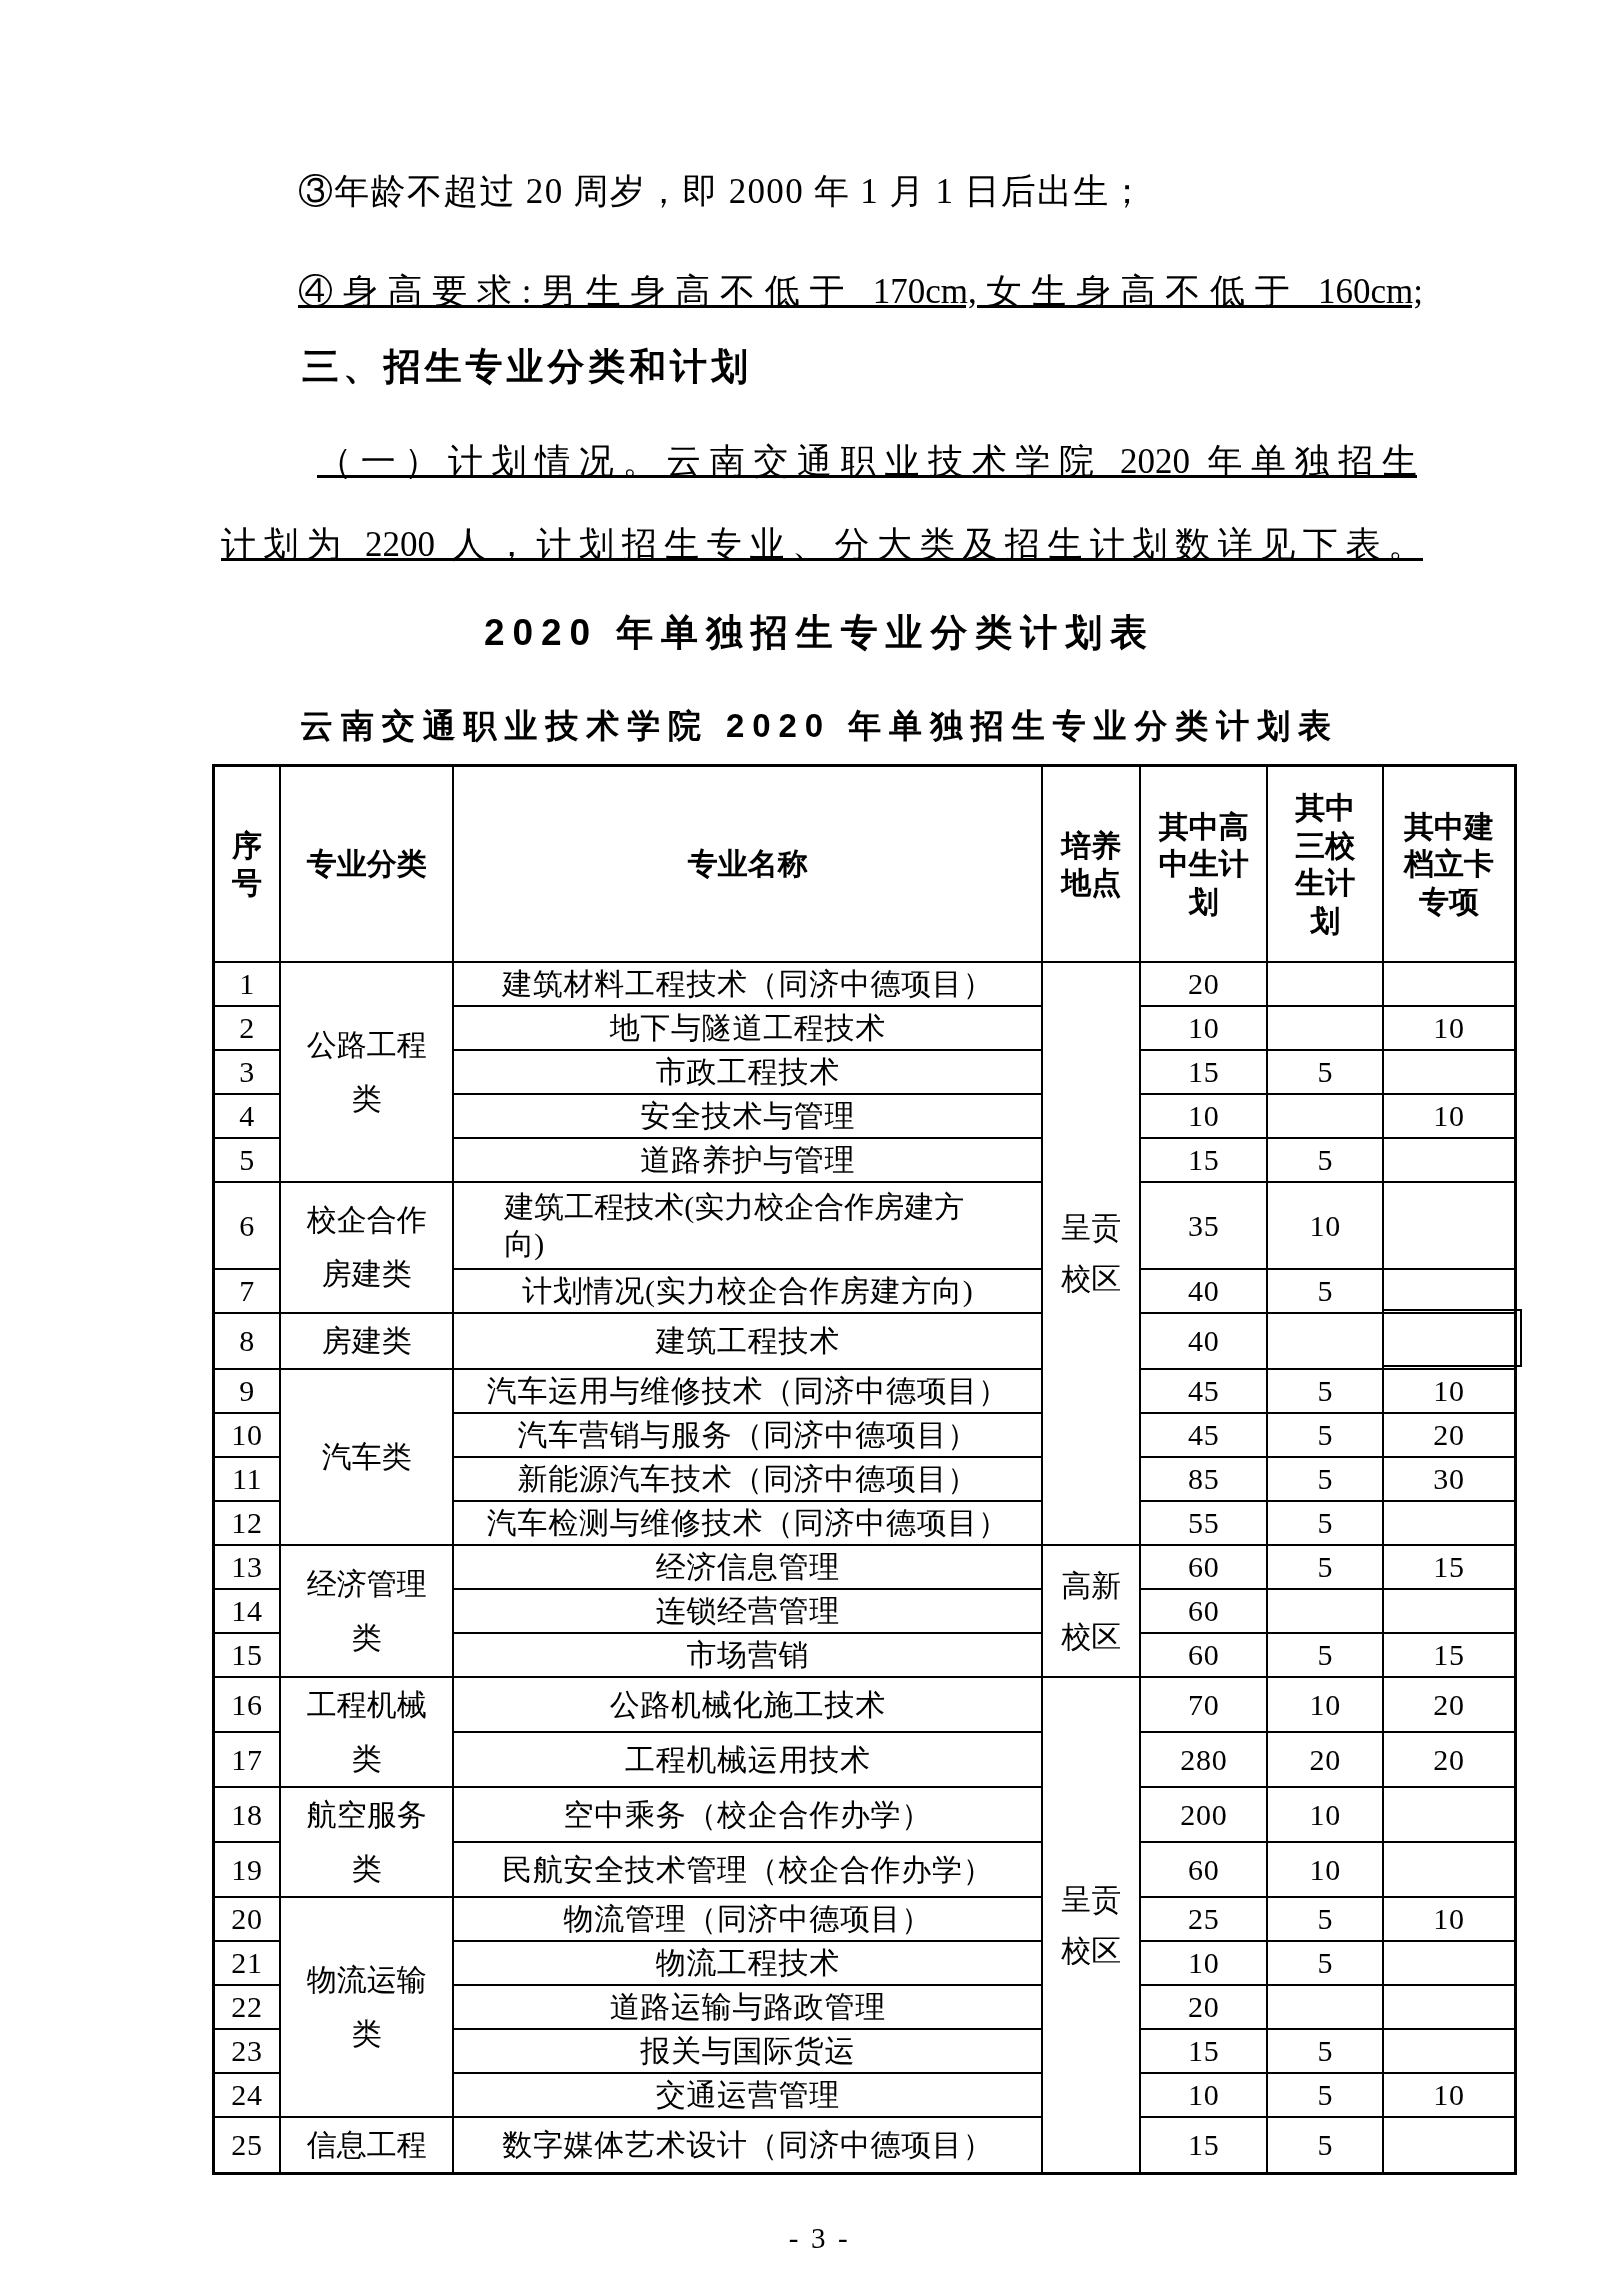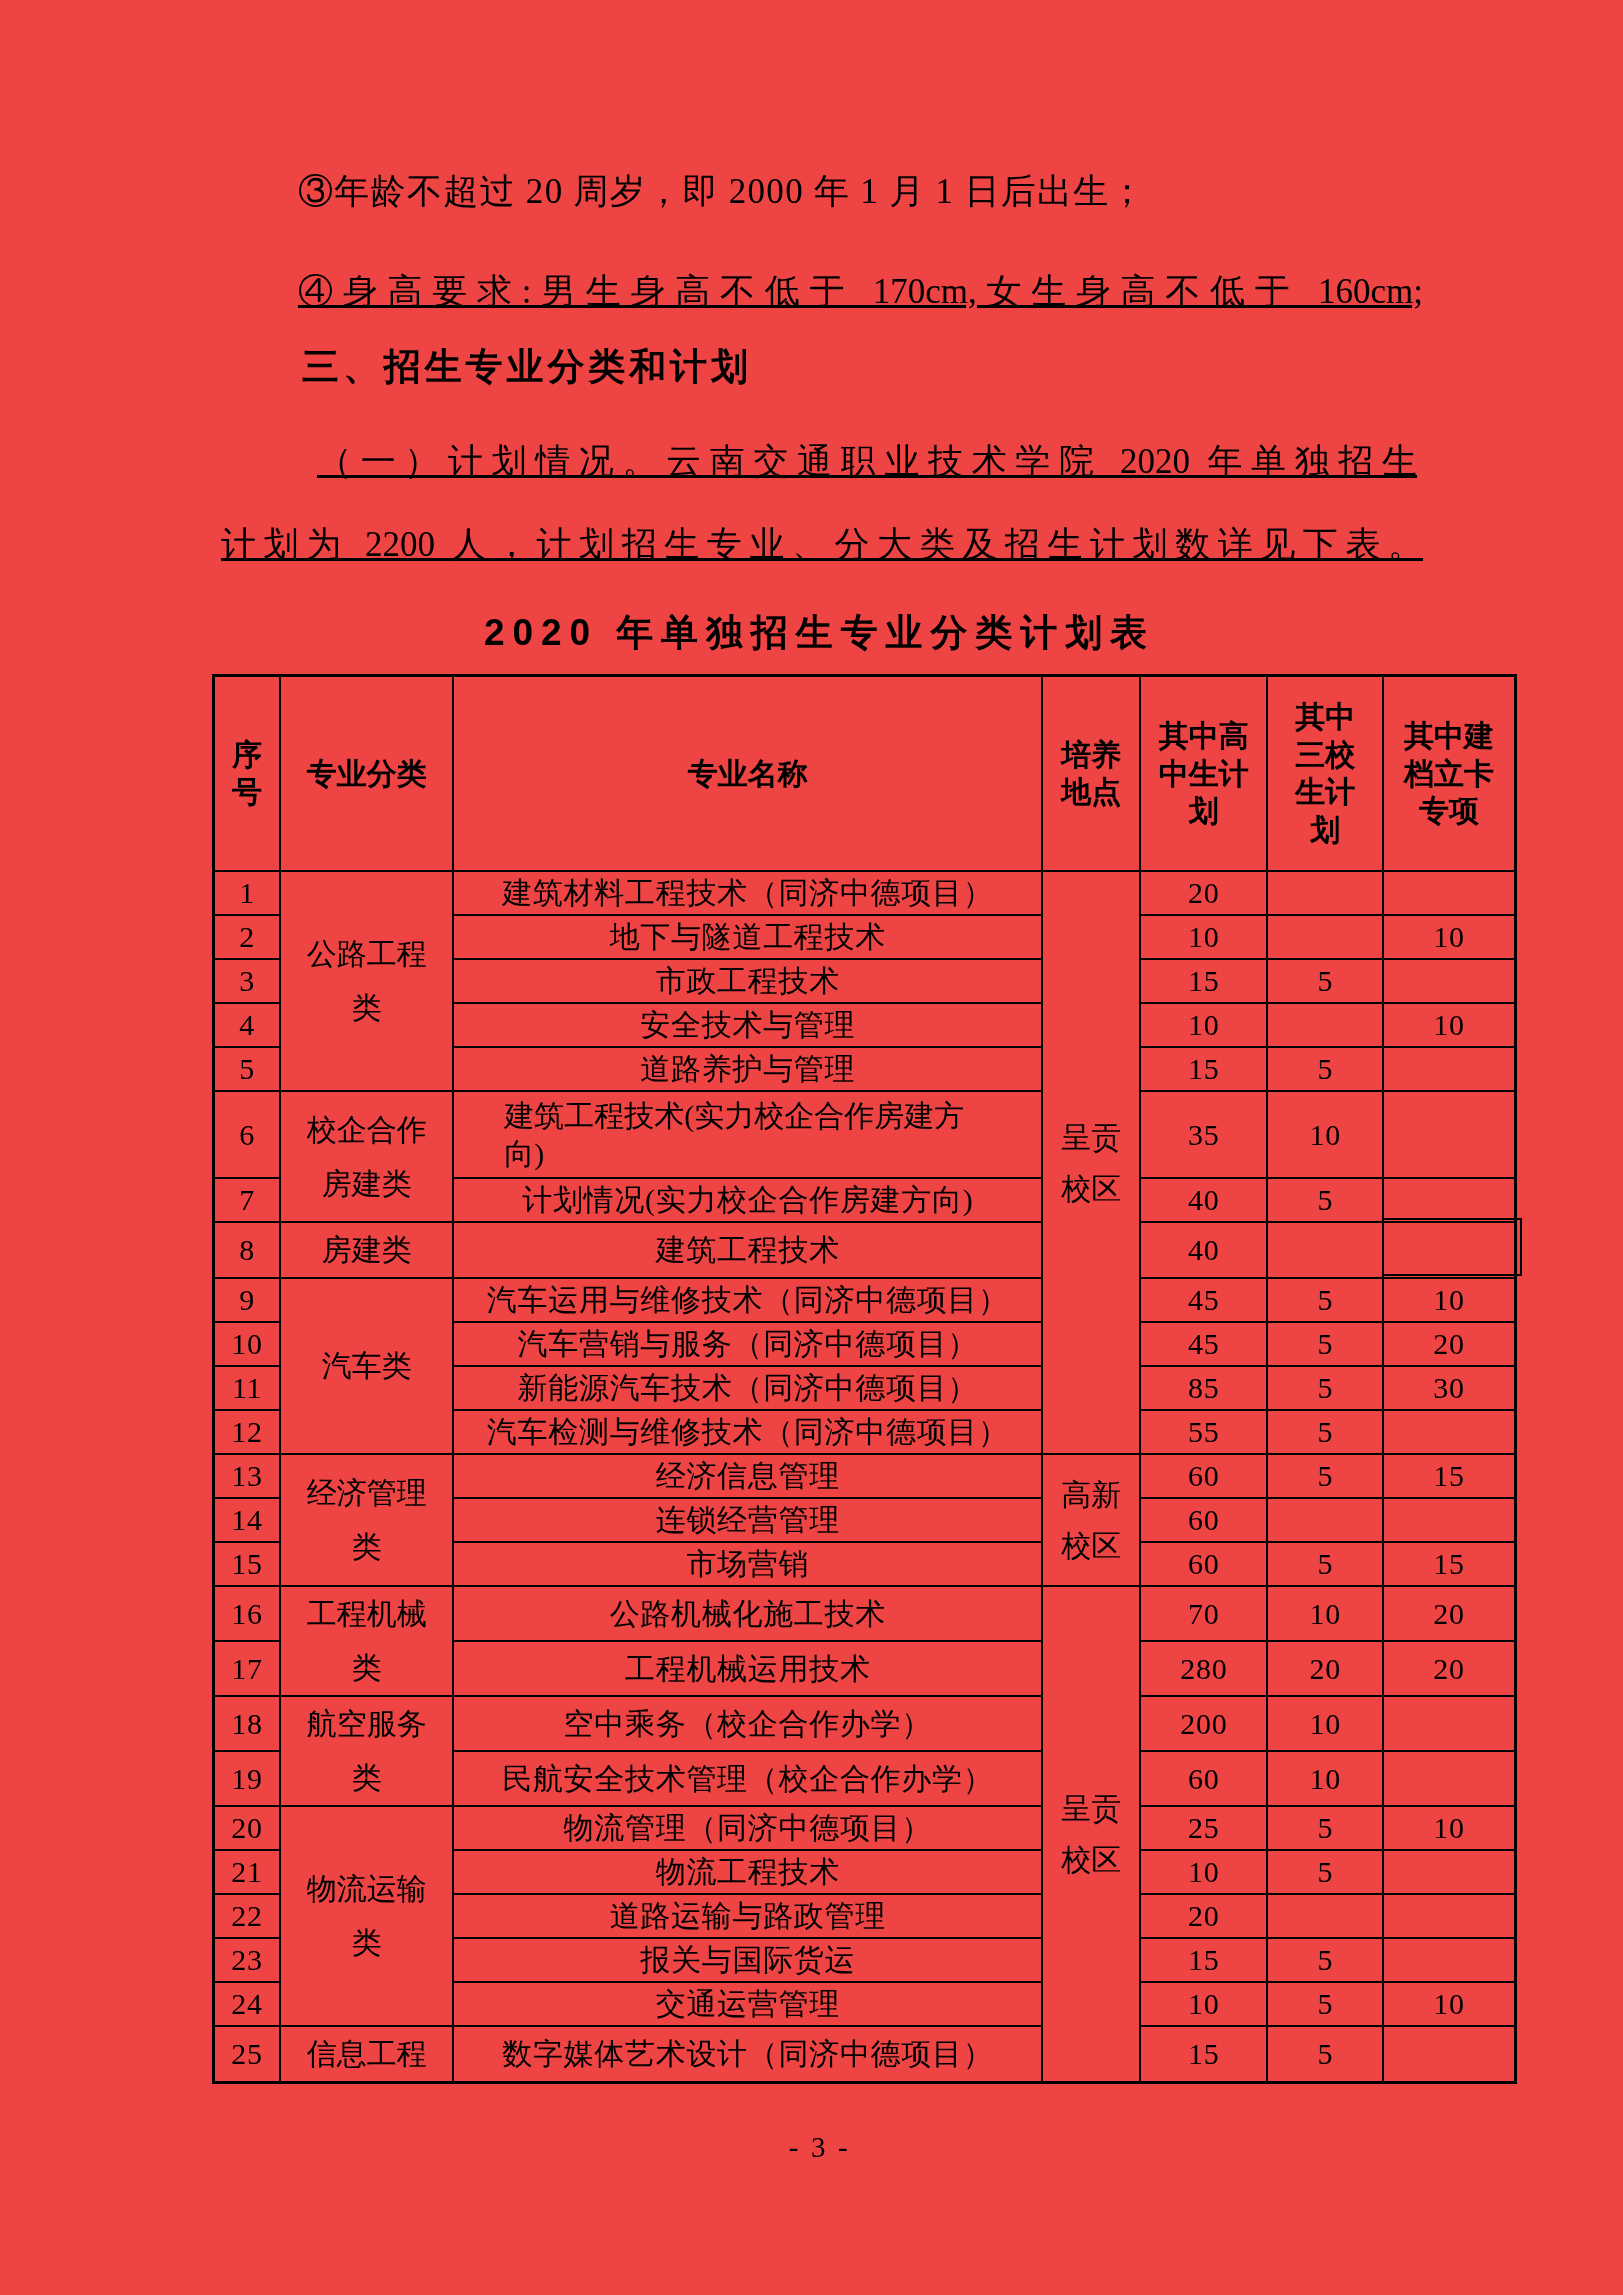--- a/index.html
+++ b/index.html
@@ -1,19 +1,19 @@
 <!DOCTYPE html>
 <html style="font-size:10.5px"><head>
 <meta charset="utf-8">
 <style>
   html,body{margin:0;padding:0;background:#e8e8e8;}
   .page{
     position:relative;
     width:1623px;height:2295px;
-    background:#ef4444;
+    background:#ffffff;
     color:#000;
     font-family:"Liberation Serif", serif;
     overflow:hidden;
   }
   .content{padding:174px 98px 0 221px;}
   .bodyline{
     margin:0;font-size:35px;line-height:1.05;letter-spacing:1.3px;
     white-space:nowrap;
   }
   .just{
@@ -92,20 +92,21 @@
 
     <p class="bodyline p3">③年龄不超过 20 周岁，即 2000 年 1 月 1 日后出生；</p>
     <p class="bodyline just p4">④身高要求:男生身高不低于 170cm,女生身高不低于 160cm;</p>
 
     <h2 class="section-heading">三、招生专业分类和计划</h2>
 
     <p class="bodyline just para1">（一）计划情况。云南交通职业技术学院 2020 年单独招生</p>
     <p class="bodyline just para2">计划为 2200 人，计划招生专业、分大类及招生计划数详见下表。</p>
 
     <div class="table-title">2020 年单独招生专业分类计划表</div>
+    <div class="table-subtitle">云南交通职业技术学院 2020 年单独招生专业分类计划表</div>
 
     <table class="plan">
       <colgroup>
         <col style="width:67px">
           <col style="width:173px">
           <col style="width:589px">
         <col style="width:98px">
           <col style="width:127px">
           <col style="width:116px">
           <col style="width:132px">

